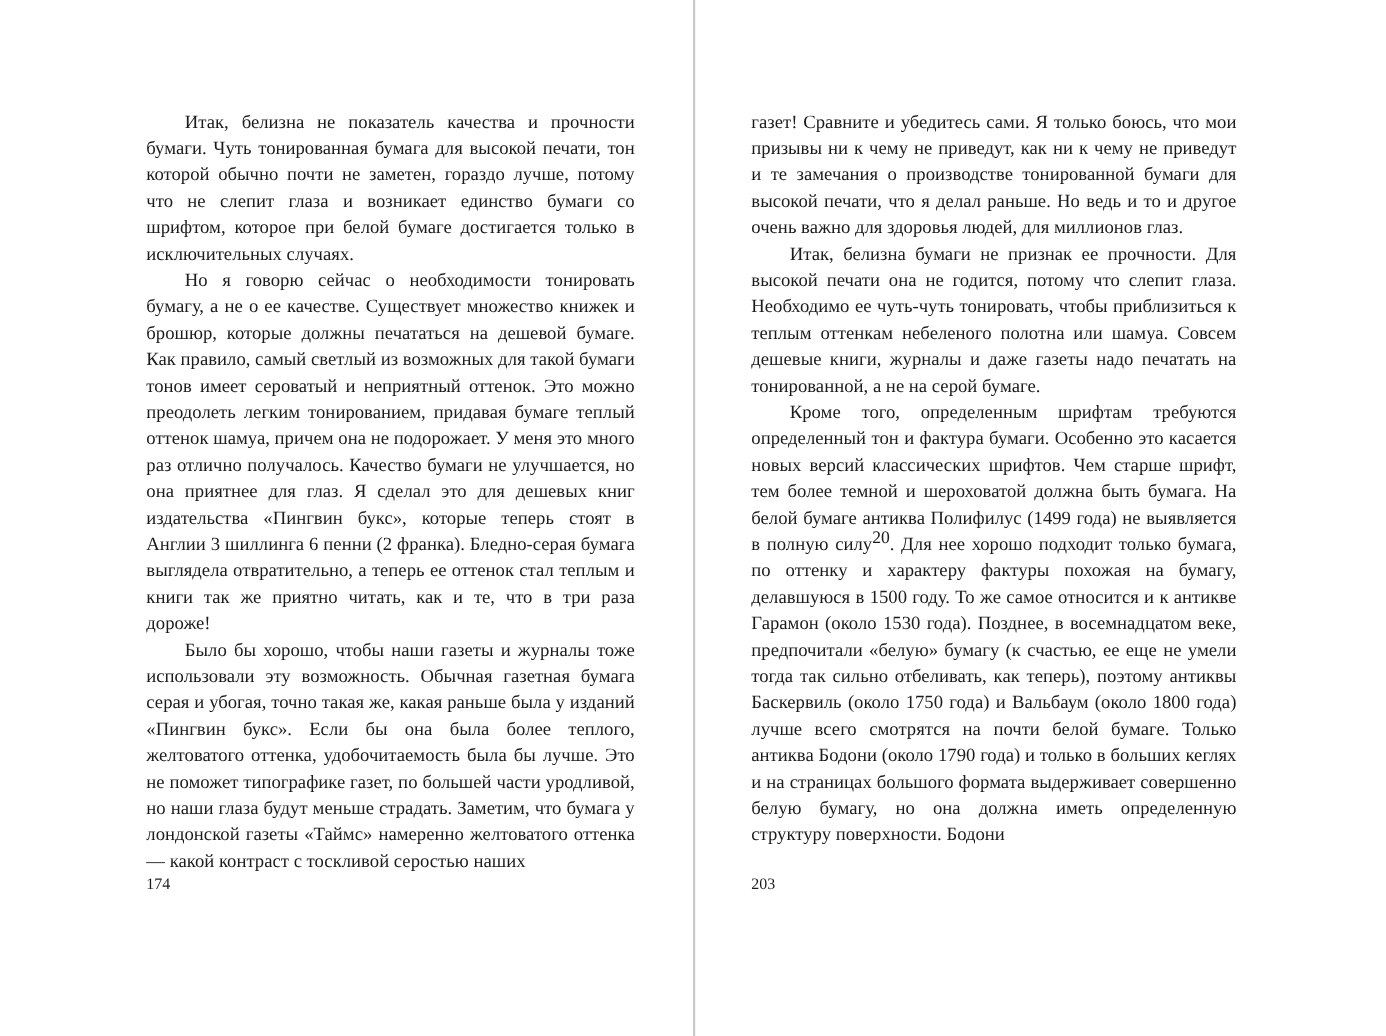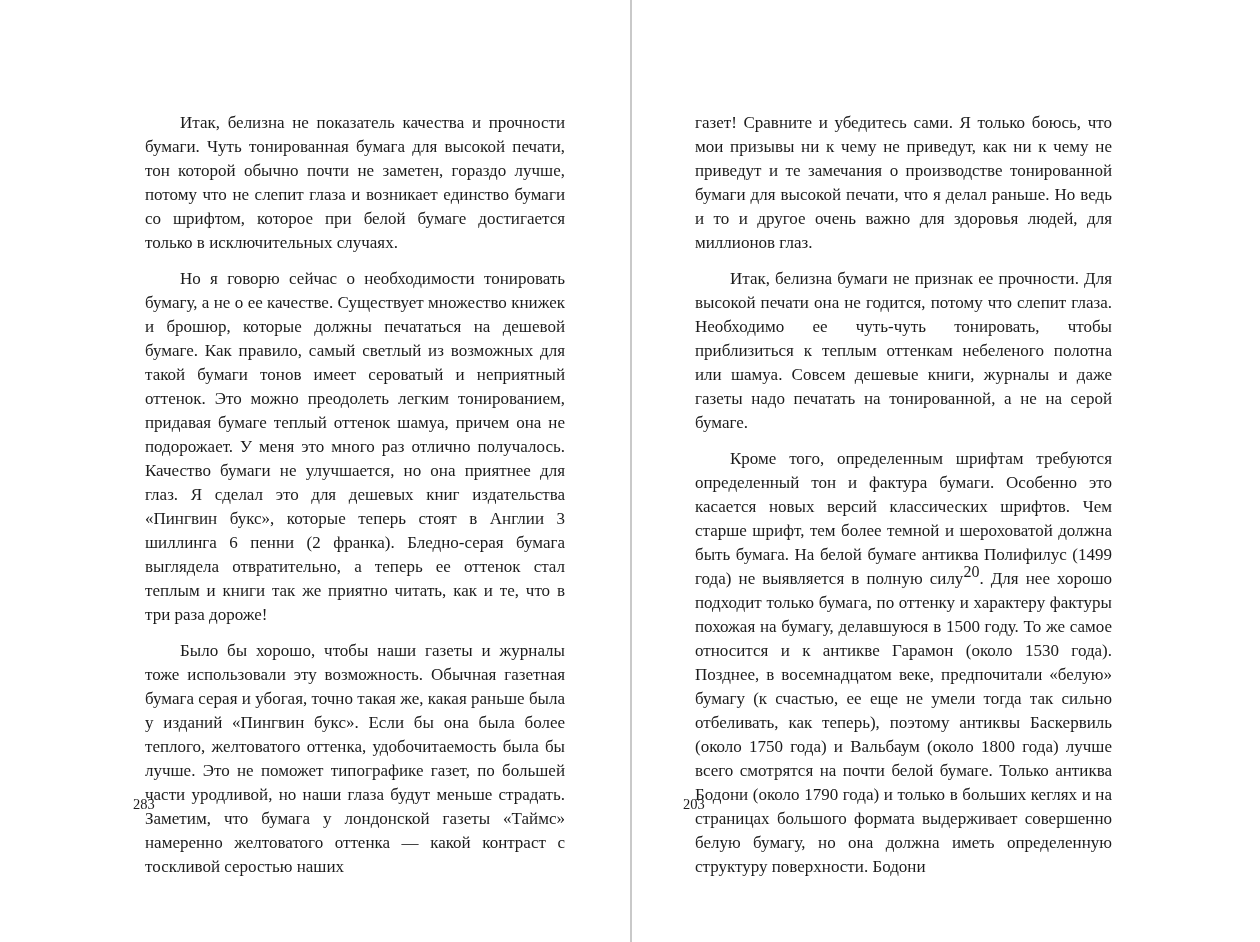--- a/index.html
+++ b/index.html
@@ -23,21 +23,21 @@
     height: 942px;
     background: #c9c9c9;
   }
   .page {
     position: absolute;
     top: 99px;
   }
   .page-left  { left: 133px; width: 444px; }
   .page-right { left: 683px; width: 441px; }
   .para {
-    margin: 12px;
+    margin: 0;
     font-size: 17px;
     line-height: 24px;
     text-align: justify;
   }
   .para.indent { text-indent: 35px; }
   sup.note {
     font-size: 16px;
     line-height: 0;
     vertical-align: super;
   }
@@ -58,21 +58,21 @@
 <body>
 
 <div class="gutter-divider"></div>
 
 <div class="page page-left">
   <p class="para indent">Итак, белизна не показатель качества и прочности бумаги. Чуть тонированная бумага для высокой печати, тон которой обычно почти не заметен, гораздо лучше, потому что не слепит глаза и возникает единство бумаги со шрифтом, которое при белой бумаге достигается только в исключительных случаях.</p>
   <p class="para indent">Но я говорю сейчас о необходимости тонировать бумагу, а не о ее качестве. Существует множество книжек и брошюр, которые должны печататься на дешевой бумаге. Как правило, самый светлый из возможных для такой бумаги тонов имеет сероватый и неприятный оттенок. Это можно преодолеть легким тонированием, придавая бумаге теплый оттенок шамуа, причем она не подорожает. У меня это много раз отлично получалось. Качество бумаги не улучшается, но она приятнее для глаз. Я сделал это для дешевых книг издательства «Пингвин букс», которые теперь стоят в Англии 3 шиллинга 6 пенни (2 франка). Бледно-серая бумага выглядела отвратительно, а теперь ее оттенок стал теплым и книги так же приятно читать, как и те, что в три раза дороже!</p>
   <p class="para indent">Было бы хорошо, чтобы наши газеты и журналы тоже использовали эту возможность. Обычная газетная бумага серая и убогая, точно такая же, какая раньше была у изданий «Пингвин букс». Если бы она была более теплого, желтоватого оттенка, удобочитаемость была бы лучше. Это не поможет типографике газет, по большей части уродливой, но наши глаза будут меньше страдать. Заметим, что бумага у лондонской газеты «Таймс» намеренно желтоватого оттенка — какой контраст с тоскливой серостью наших</p>
 </div>
 
-<div class="folio folio-left">283</div>
+<div class="folio folio-left">174</div>
 
 <div class="page page-right">
   <p class="para">газет! Сравните и убедитесь сами. Я только боюсь, что мои призывы ни к чему не приведут, как ни к чему не приведут и те замечания о производстве тонированной бумаги для высокой печати, что я делал раньше. Но ведь и то и другое очень важно для здоровья людей, для миллионов глаз.</p>
   <p class="para indent">Итак, белизна бумаги не признак ее прочности. Для высокой печати она не годится, потому что слепит глаза. Необходимо ее чуть-чуть тонировать, чтобы приблизиться к теплым оттенкам небеленого полотна или шамуа. Совсем дешевые книги, журналы и даже газеты надо печатать на тонированной, а не на серой бумаге.</p>
   <p class="para indent"><span>Кроме того, определенным шрифтам требуются определенный тон и фактура бумаги. Особенно это касается новых версий классических шрифтов. Чем старше шрифт, тем более темной и шероховатой должна быть бумага. На белой бумаге антиква Полифилус (1499 года) не выявляется в полную силу</span><sup class="note">20</sup><span>. Для нее хорошо подходит только бумага, по оттенку и характеру фактуры похожая на бумагу, делавшуюся в 1500 году. То же самое относится и к антикве Гарамон (около 1530 года). Позднее, в восемнадцатом веке, предпочитали «белую» бумагу (к счастью, ее еще не умели тогда так сильно отбеливать, как теперь), поэтому антиквы Баскервиль (около 1750 года) и Вальбаум (около 1800 года) лучше всего смотрятся на почти белой бумаге. Только антиква Бодони (около 1790 года) и только в больших кеглях и на страницах большого формата выдерживает совершенно белую бумагу, но она должна иметь определенную структуру поверхности. Бодони</span></p>
 </div>
 
 <div class="folio folio-right">203</div>
 
 </body></html>

